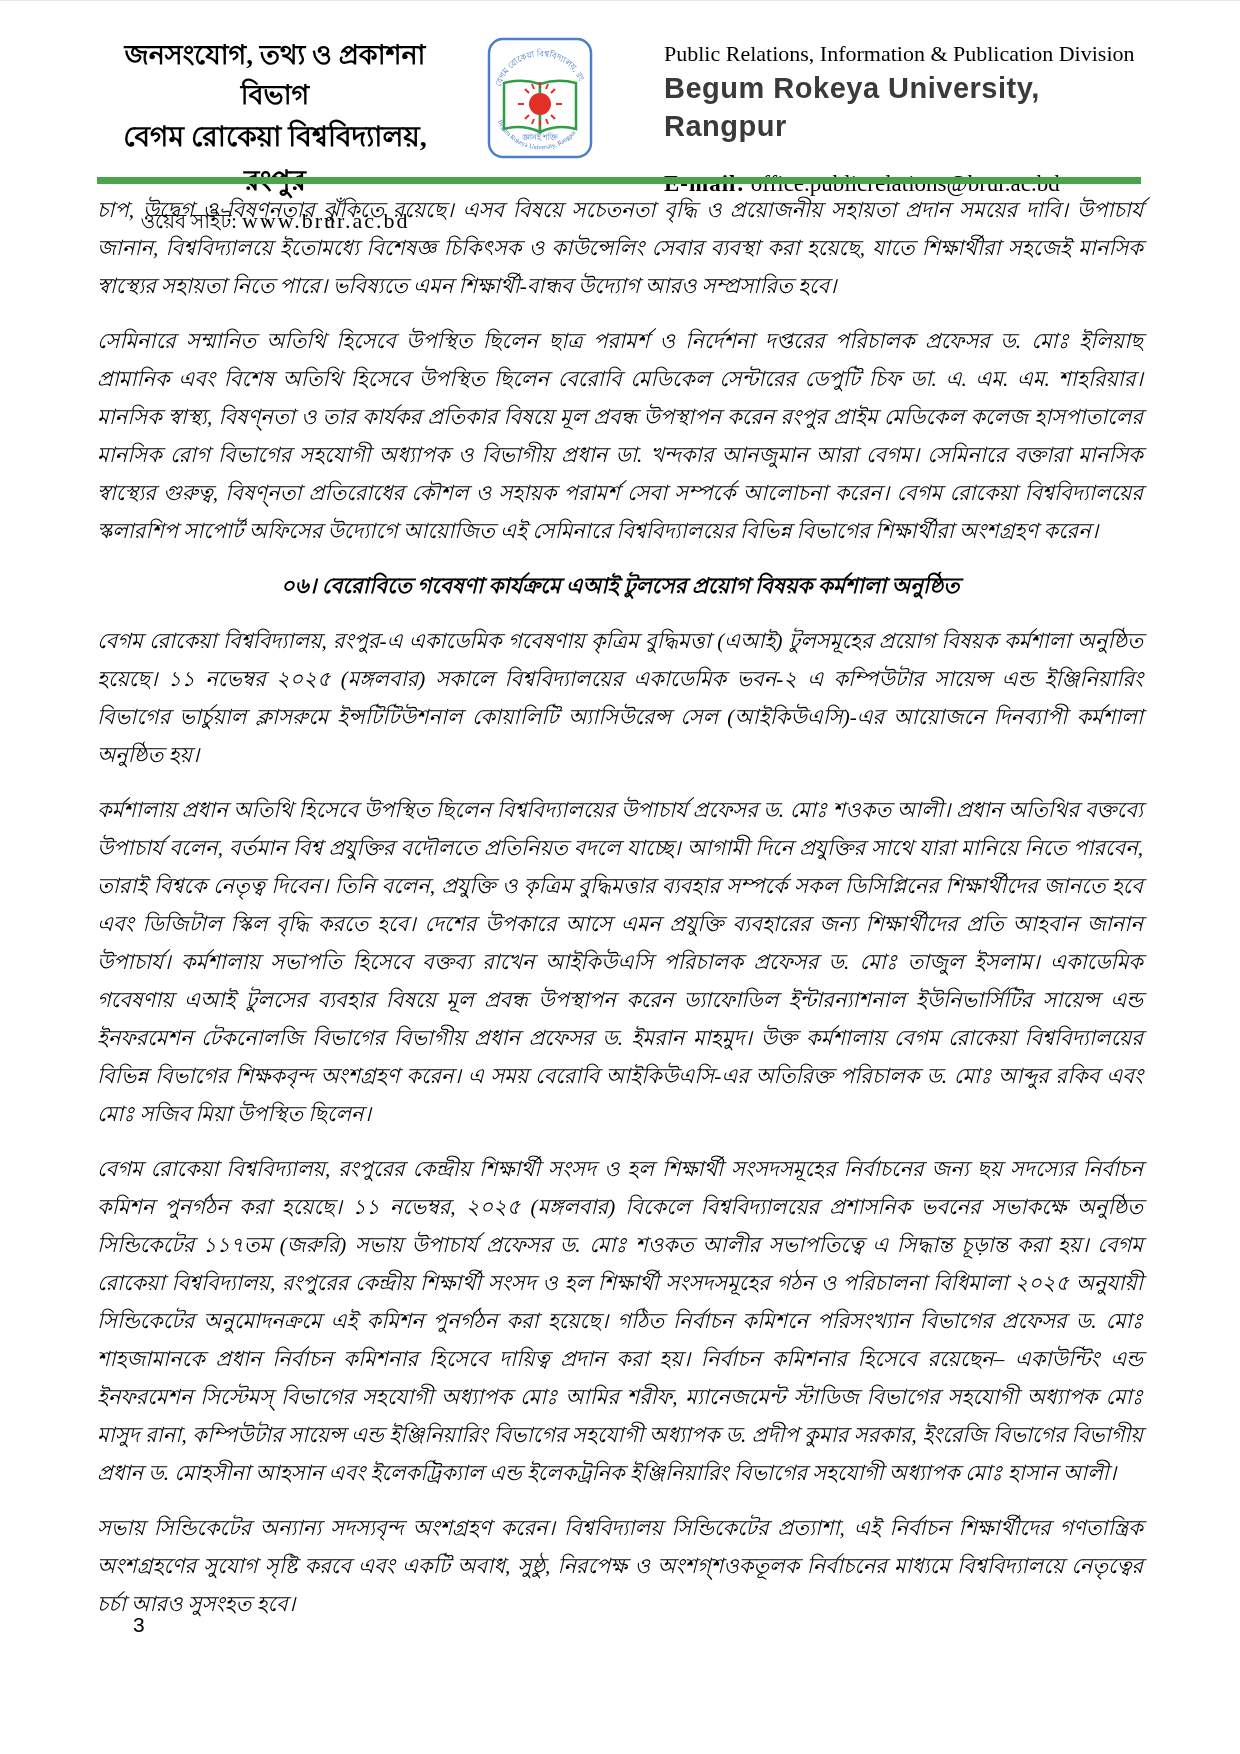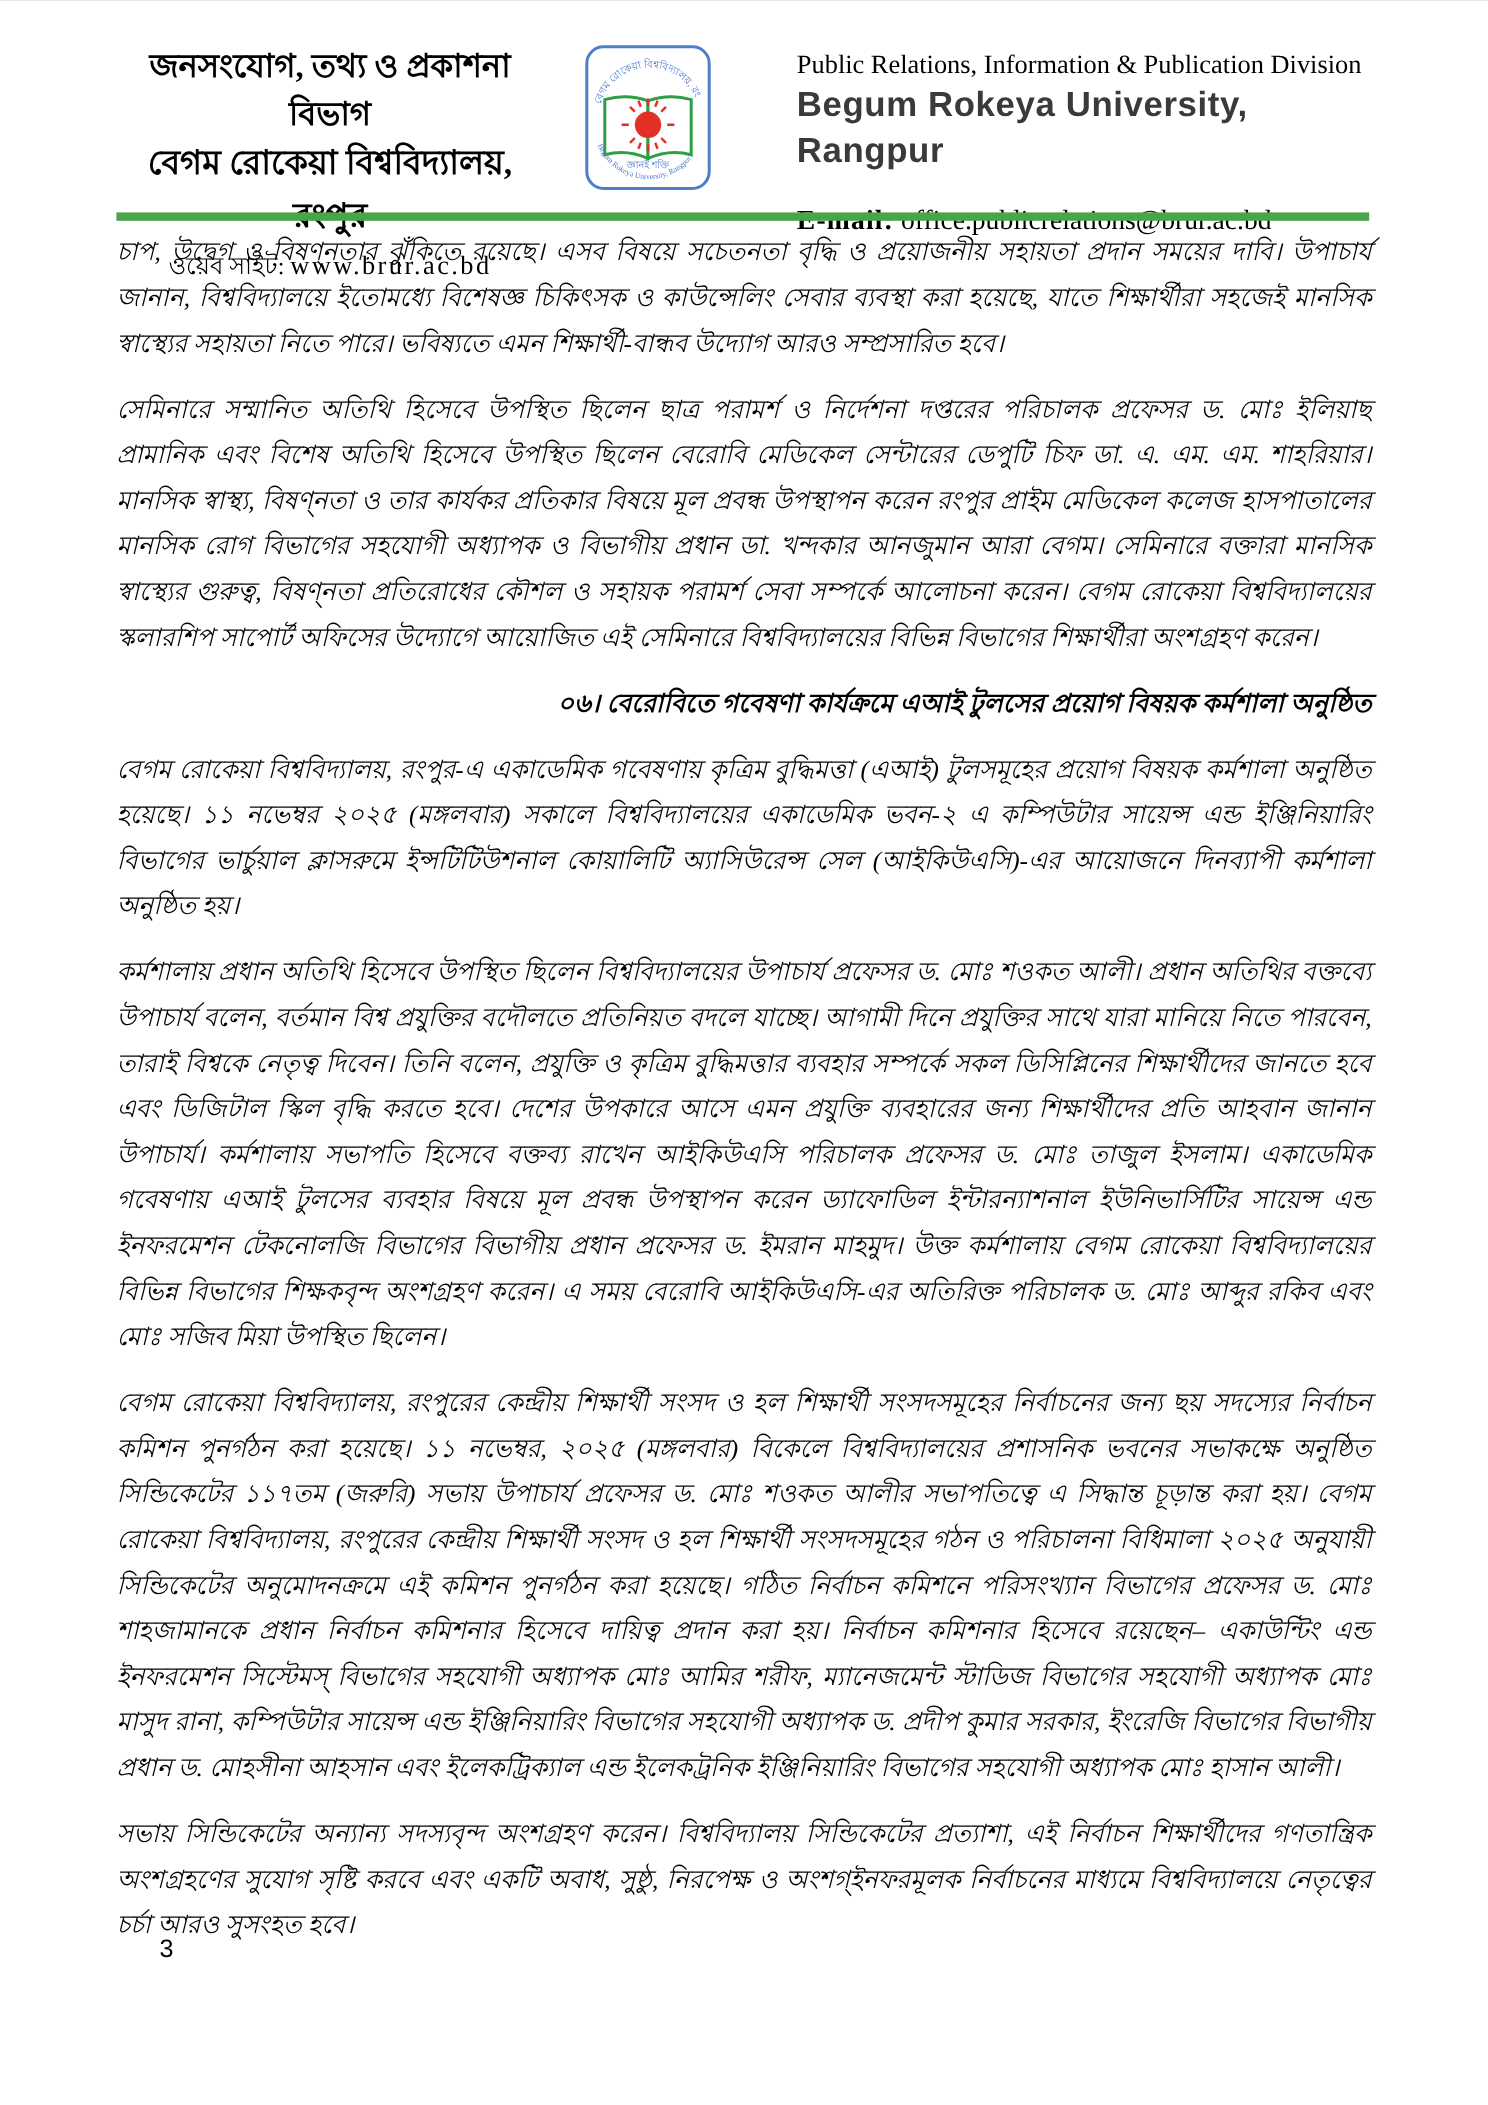--- a/index.html
+++ b/index.html
@@ -34,21 +34,21 @@
     position:absolute;left:97px;top:176px;width:1044px;height:7px;
   }
   
   .doc-body{
     position:absolute;left:97px;top:190px;width:1046px;
     font-size:21px;line-height:38px;text-align:justify;font-style:italic;
   }
   .doc-body p{margin:0 0 17px 0;}
   .doc-body h2{
     margin:6px 0 17px 0;
-    font-size:21.5px;font-weight:bold;line-height:38px;text-align:right;
+    font-size:21.5px;font-weight:bold;line-height:38px;text-align:center;
   }
   .page-number{
     position:absolute;left:133px;top:1612px;
     font-family:"Liberation Sans",sans-serif;font-size:21px;
   }
 </style>
 </head>
 <body>
 
 <div class="page">
@@ -113,17 +113,17 @@
 
   <div class="rule" style="background: rgb(74, 164, 74);"></div>
 
   <main class="doc-body">
     <p>চাপ, উদ্বেগ ও বিষণ্নতার ঝুঁকিতে রয়েছে। এসব বিষয়ে সচেতনতা বৃদ্ধি ও প্রয়োজনীয় সহায়তা প্রদান সময়ের দাবি। উপাচার্য জানান, বিশ্ববিদ্যালয়ে ইতোমধ্যে বিশেষজ্ঞ চিকিৎসক ও কাউন্সেলিং সেবার ব্যবস্থা করা হয়েছে, যাতে শিক্ষার্থীরা সহজেই মানসিক স্বাস্থ্যের সহায়তা নিতে পারে। ভবিষ্যতে এমন শিক্ষার্থী-বান্ধব উদ্যোগ আরও সম্প্রসারিত হবে।</p>
     <p>সেমিনারে সম্মানিত অতিথি হিসেবে উপস্থিত ছিলেন ছাত্র পরামর্শ ও নির্দেশনা দপ্তরের পরিচালক প্রফেসর ড. মোঃ ইলিয়াছ প্রামানিক এবং বিশেষ অতিথি হিসেবে উপস্থিত ছিলেন বেরোবি মেডিকেল সেন্টারের ডেপুটি চিফ ডা. এ. এম. এম. শাহরিয়ার। মানসিক স্বাস্থ্য, বিষণ্নতা ও তার কার্যকর প্রতিকার বিষয়ে মূল প্রবন্ধ উপস্থাপন করেন রংপুর প্রাইম মেডিকেল কলেজ হাসপাতালের মানসিক রোগ বিভাগের সহযোগী অধ্যাপক ও বিভাগীয় প্রধান ডা. খন্দকার আনজুমান আরা বেগম। সেমিনারে বক্তারা মানসিক স্বাস্থ্যের গুরুত্ব, বিষণ্নতা প্রতিরোধের কৌশল ও সহায়ক পরামর্শ সেবা সম্পর্কে আলোচনা করেন। বেগম রোকেয়া বিশ্ববিদ্যালয়ের স্কলারশিপ সাপোর্ট অফিসের উদ্যোগে আয়োজিত এই সেমিনারে বিশ্ববিদ্যালয়ের বিভিন্ন বিভাগের শিক্ষার্থীরা অংশগ্রহণ করেন।</p>
     <h2>০৬। বেরোবিতে গবেষণা কার্যক্রমে এআই টুলসের প্রয়োগ বিষয়ক কর্মশালা অনুষ্ঠিত</h2>
     <p>বেগম রোকেয়া বিশ্ববিদ্যালয়, রংপুর-এ একাডেমিক গবেষণায় কৃত্রিম বুদ্ধিমত্তা (এআই) টুলসমূহের প্রয়োগ বিষয়ক কর্মশালা অনুষ্ঠিত হয়েছে। ১১ নভেম্বর ২০২৫ (মঙ্গলবার) সকালে বিশ্ববিদ্যালয়ের একাডেমিক ভবন-২ এ কম্পিউটার সায়েন্স এন্ড ইঞ্জিনিয়ারিং বিভাগের ভার্চুয়াল ক্লাসরুমে ইন্সটিটিউশনাল কোয়ালিটি অ্যাসিউরেন্স সেল (আইকিউএসি)-এর আয়োজনে দিনব্যাপী কর্মশালা অনুষ্ঠিত হয়।</p>
     <p>কর্মশালায় প্রধান অতিথি হিসেবে উপস্থিত ছিলেন বিশ্ববিদ্যালয়ের উপাচার্য প্রফেসর ড. মোঃ শওকত আলী। প্রধান অতিথির বক্তব্যে উপাচার্য বলেন, বর্তমান বিশ্ব প্রযুক্তির বদৌলতে প্রতিনিয়ত বদলে যাচ্ছে। আগামী দিনে প্রযুক্তির সাথে যারা মানিয়ে নিতে পারবেন, তারাই বিশ্বকে নেতৃত্ব দিবেন। তিনি বলেন, প্রযুক্তি ও কৃত্রিম বুদ্ধিমত্তার ব্যবহার সম্পর্কে সকল ডিসিপ্লিনের শিক্ষার্থীদের জানতে হবে এবং ডিজিটাল স্কিল বৃদ্ধি করতে হবে। দেশের উপকারে আসে এমন প্রযুক্তি ব্যবহারের জন্য শিক্ষার্থীদের প্রতি আহবান জানান উপাচার্য। কর্মশালায় সভাপতি হিসেবে বক্তব্য রাখেন আইকিউএসি পরিচালক প্রফেসর ড. মোঃ তাজুল ইসলাম। একাডেমিক গবেষণায় এআই টুলসের ব্যবহার বিষয়ে মূল প্রবন্ধ উপস্থাপন করেন ড্যাফোডিল ইন্টারন্যাশনাল ইউনিভার্সিটির সায়েন্স এন্ড ইনফরমেশন টেকনোলজি বিভাগের বিভাগীয় প্রধান প্রফেসর ড. ইমরান মাহমুদ। উক্ত কর্মশালায় বেগম রোকেয়া বিশ্ববিদ্যালয়ের বিভিন্ন বিভাগের শিক্ষকবৃন্দ অংশগ্রহণ করেন। এ সময় বেরোবি আইকিউএসি-এর অতিরিক্ত পরিচালক ড. মোঃ আব্দুর রকিব এবং মোঃ সজিব মিয়া উপস্থিত ছিলেন।</p>
     <p>বেগম রোকেয়া বিশ্ববিদ্যালয়, রংপুরের কেন্দ্রীয় শিক্ষার্থী সংসদ ও হল শিক্ষার্থী সংসদসমূহের নির্বাচনের জন্য ছয় সদস্যের নির্বাচন কমিশন পুনর্গঠন করা হয়েছে। ১১ নভেম্বর, ২০২৫ (মঙ্গলবার) বিকেলে বিশ্ববিদ্যালয়ের প্রশাসনিক ভবনের সভাকক্ষে অনুষ্ঠিত সিন্ডিকেটের ১১৭তম (জরুরি) সভায় উপাচার্য প্রফেসর ড. মোঃ শওকত আলীর সভাপতিত্বে এ সিদ্ধান্ত চূড়ান্ত করা হয়। বেগম রোকেয়া বিশ্ববিদ্যালয়, রংপুরের কেন্দ্রীয় শিক্ষার্থী সংসদ ও হল শিক্ষার্থী সংসদসমূহের গঠন ও পরিচালনা বিধিমালা ২০২৫ অনুযায়ী সিন্ডিকেটের অনুমোদনক্রমে এই কমিশন পুনর্গঠন করা হয়েছে। গঠিত নির্বাচন কমিশনে পরিসংখ্যান বিভাগের প্রফেসর ড. মোঃ শাহজামানকে প্রধান নির্বাচন কমিশনার হিসেবে দায়িত্ব প্রদান করা হয়। নির্বাচন কমিশনার হিসেবে রয়েছেন– একাউন্টিং এন্ড ইনফরমেশন সিস্টেমস্ বিভাগের সহযোগী অধ্যাপক মোঃ আমির শরীফ, ম্যানেজমেন্ট স্টাডিজ বিভাগের সহযোগী অধ্যাপক মোঃ মাসুদ রানা, কম্পিউটার সায়েন্স এন্ড ইঞ্জিনিয়ারিং বিভাগের সহযোগী অধ্যাপক ড. প্রদীপ কুমার সরকার, ইংরেজি বিভাগের বিভাগীয় প্রধান ড. মোহসীনা আহসান এবং ইলেকট্রিক্যাল এন্ড ইলেকট্রনিক ইঞ্জিনিয়ারিং বিভাগের সহযোগী অধ্যাপক মোঃ হাসান আলী।</p>
-    <p>সভায় সিন্ডিকেটের অন্যান্য সদস্যবৃন্দ অংশগ্রহণ করেন। বিশ্ববিদ্যালয় সিন্ডিকেটের প্রত্যাশা, এই নির্বাচন শিক্ষার্থীদের গণতান্ত্রিক অংশগ্রহণের সুযোগ সৃষ্টি করবে এবং একটি অবাধ, সুষ্ঠু, নিরপেক্ষ ও অংশগ্ইনফরমূলক নির্বাচনের মাধ্যমে বিশ্ববিদ্যালয়ে নেতৃত্বের চর্চা আরও সুসংহত হবে।</p>
+    <p>সভায় সিন্ডিকেটের অন্যান্য সদস্যবৃন্দ অংশগ্রহণ করেন। বিশ্ববিদ্যালয় সিন্ডিকেটের প্রত্যাশা, এই নির্বাচন শিক্ষার্থীদের গণতান্ত্রিক অংশগ্রহণের সুযোগ সৃষ্টি করবে এবং একটি অবাধ, সুষ্ঠু, নিরপেক্ষ ও অংশগ্শওকতূলক নির্বাচনের মাধ্যমে বিশ্ববিদ্যালয়ে নেতৃত্বের চর্চা আরও সুসংহত হবে।</p>
   </main>
 
   <div class="page-number">3</div>
 </div>
 
 </body></html>

